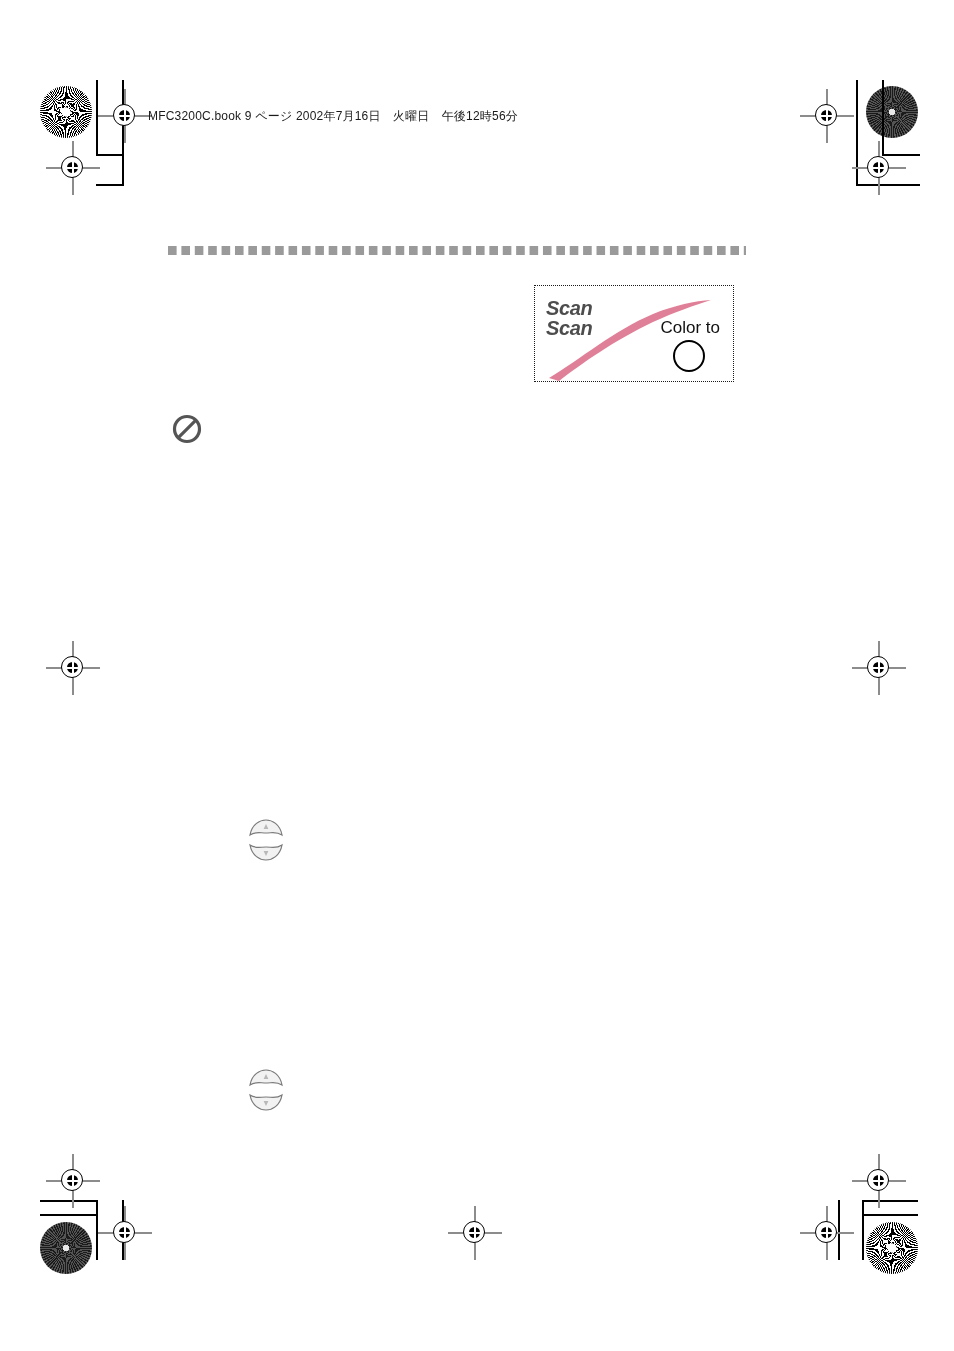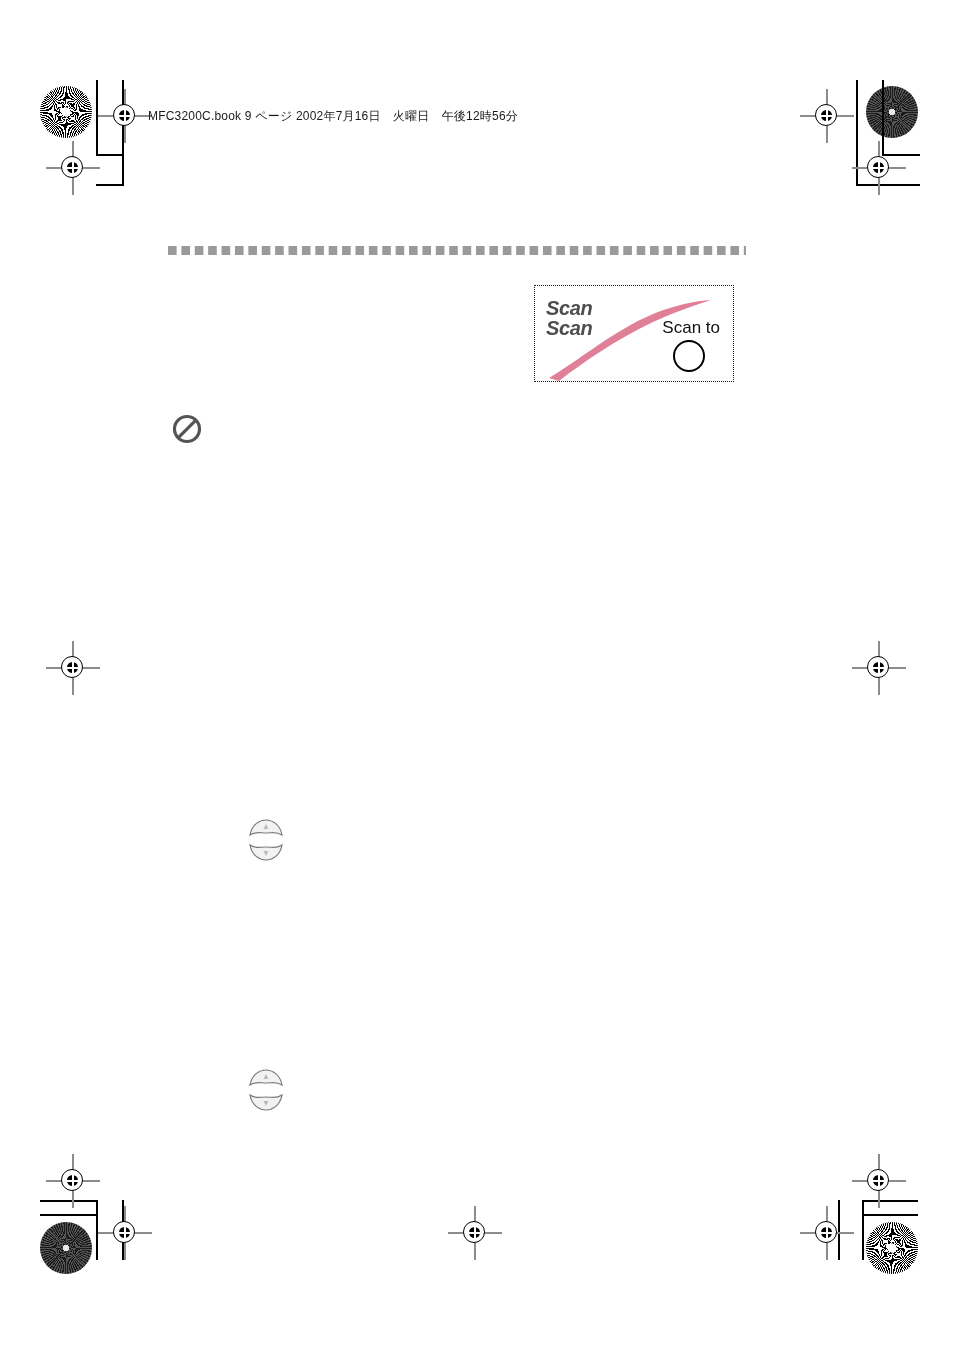--- a/index.html
+++ b/index.html
@@ -319,21 +319,21 @@
     <svg class="swoosh" viewBox="0 0 200 97" preserveAspectRatio="none">
       <path d="M 14 92 C 44 74, 80 44, 118 28 C 140 19, 160 15, 176 14
                C 160 19, 140 26, 118 36 C 80 54, 46 78, 24 95 Z" fill="#e08098"></path>
     </svg>
 
     <div class="logo-text">
       <span>Scan</span>
       <span class="l2">Scan</span>
     </div>
 
-    <div class="scan-to-label">Scan to</div>
+    <div class="scan-to-label">Color to</div>
 
     <div class="scan-to-circle"></div>
   </div>
 
   <div class="no-icon">
     <svg width="30" height="30" viewBox="0 0 30 30">
       <circle cx="15" cy="15" r="12.5" fill="none" stroke="#555555" stroke-width="3.2"></circle>
       <line x1="6.6" y1="23.4" x2="23.4" y2="6.6" stroke="#555555" stroke-width="3.2"></line>
     </svg>
   </div>

